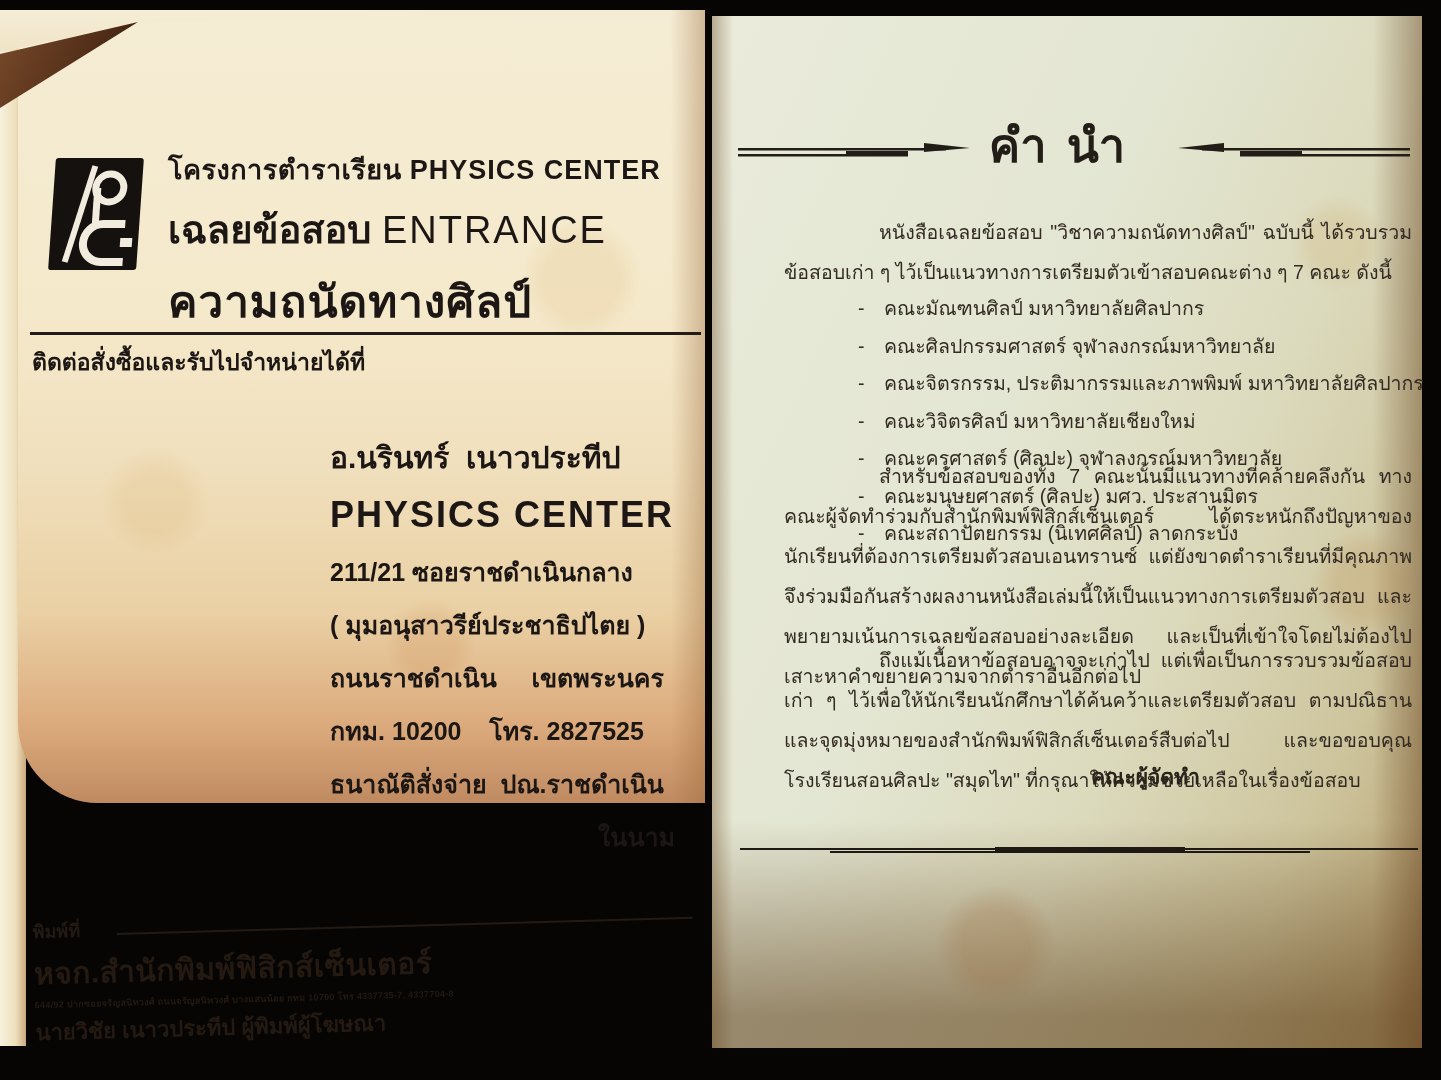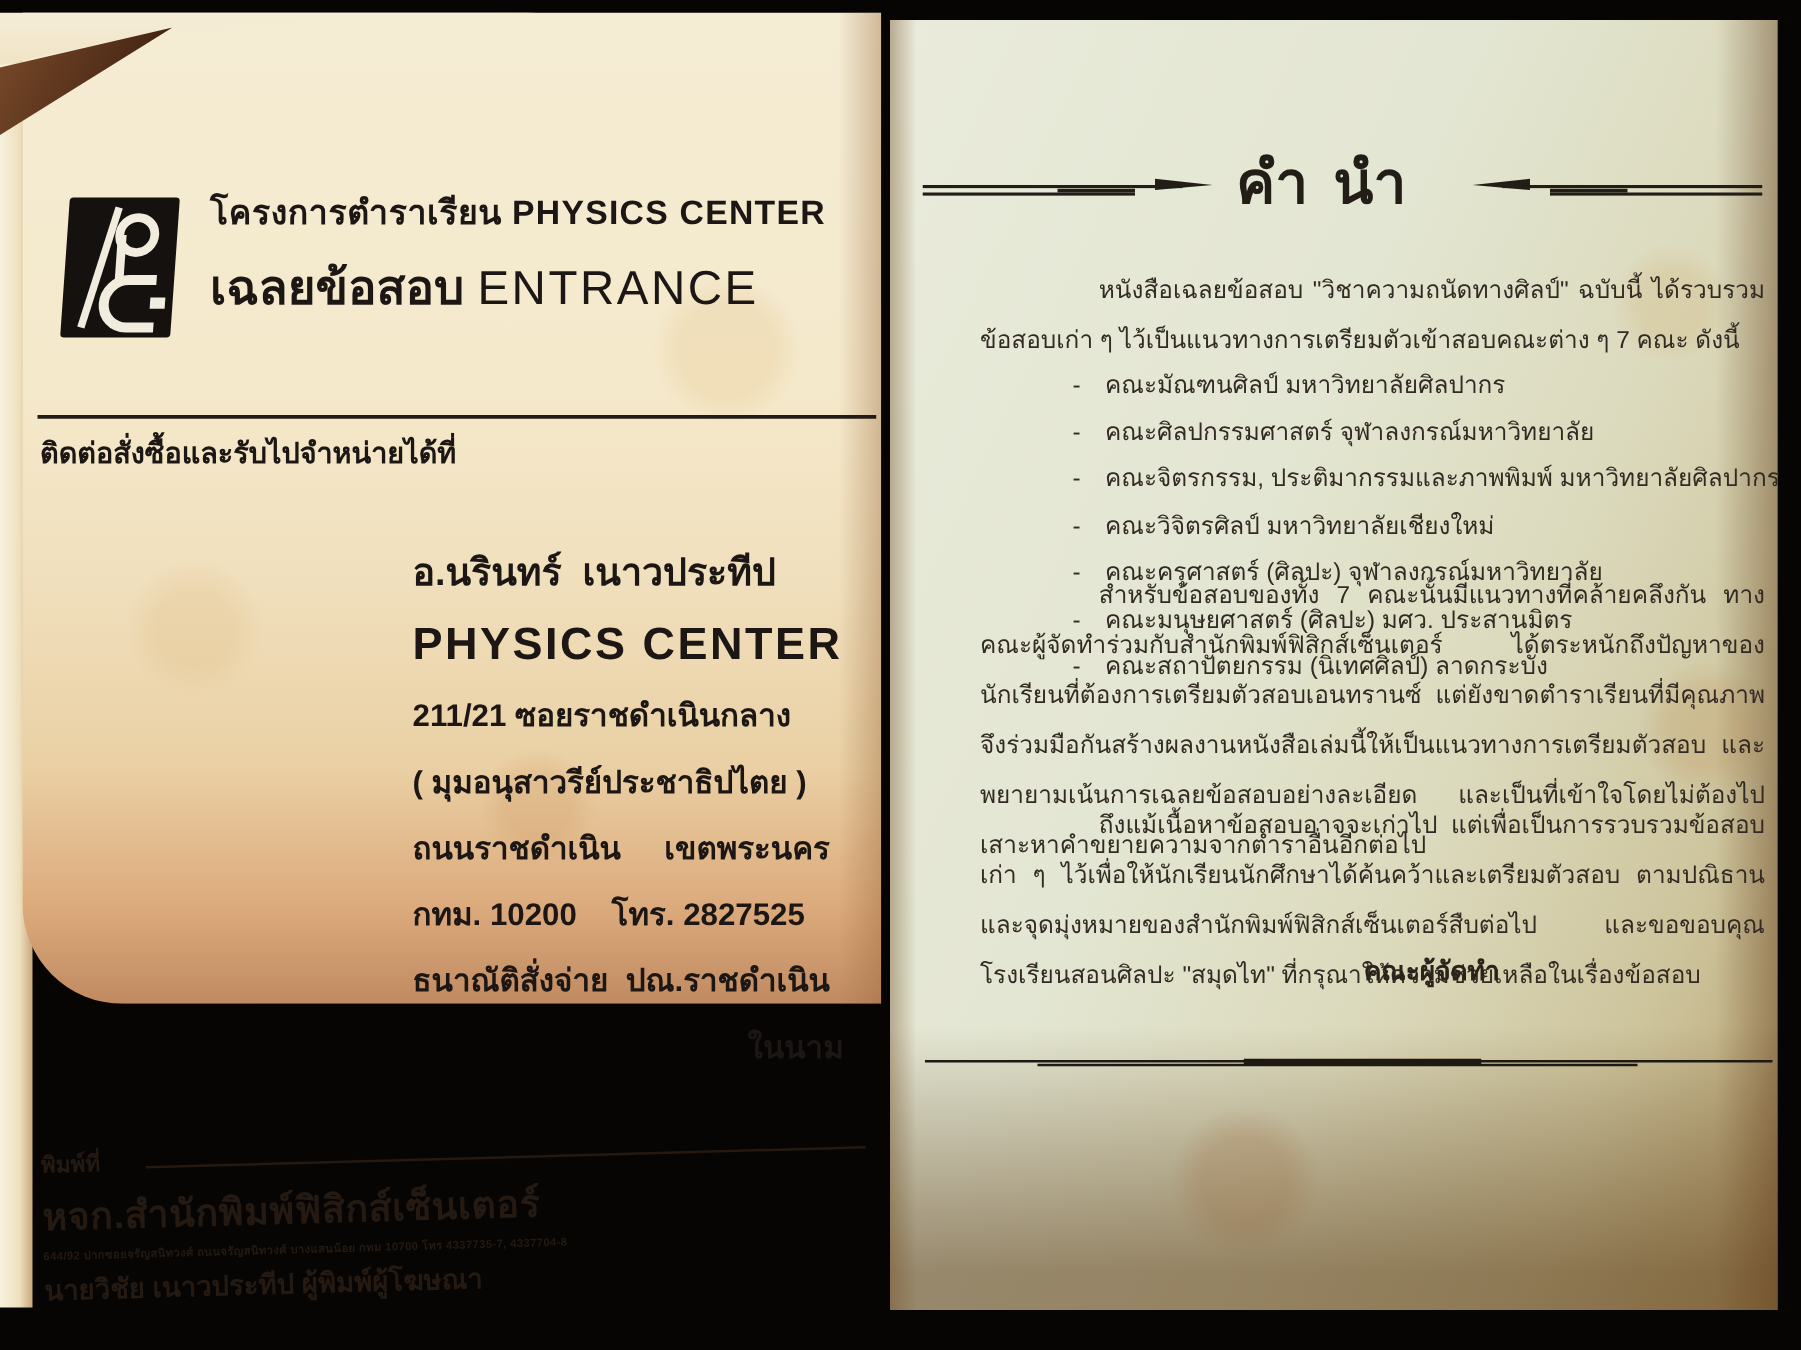--- a/index.html
+++ b/index.html
@@ -113,20 +113,21 @@
         <line x1="16" y1="104" x2="40" y2="8" stroke="#f2ecdf" stroke-width="6"></line>
         <circle cx="56" cy="30" r="14" fill="none" stroke="#f2ecdf" stroke-width="7"></circle>
         <path d="M44 30 L44 68" stroke="#f2ecdf" stroke-width="7" fill="none"></path>
         <path d="M74 66 H52 a19 19 0 0 0 0 38 h22" fill="none" stroke="#f2ecdf" stroke-width="8"></path>
         <rect x="70" y="80" width="12" height="9" fill="#f2ecdf"></rect>
       </svg>
     </div>
     <div class="lp-header-text">
       <div class="lph-line1"><span>โครงการตำราเรียน</span> <span class="latin">PHYSICS CENTER</span></div>
       <div class="lph-line2"><span>เฉลยข้อสอบ</span> <span class="latin">ENTRANCE</span></div>
+      <div class="lph-line3">ความถนัดทางศิลป์</div>
     </div>
   </div>
 
   <div class="rule-1"></div>
   <div class="contact-heading">ติดต่อสั่งซื้อและรับไปจำหน่ายได้ที่</div>
 
   <div class="contact-block">
     <div class="contact-line contact-name">อ.นรินทร์  เนาวประทีป</div>
     <div class="contact-line contact-brand">PHYSICS CENTER</div>
     <div class="contact-line">211/21 ซอยราชดำเนินกลาง</div>

